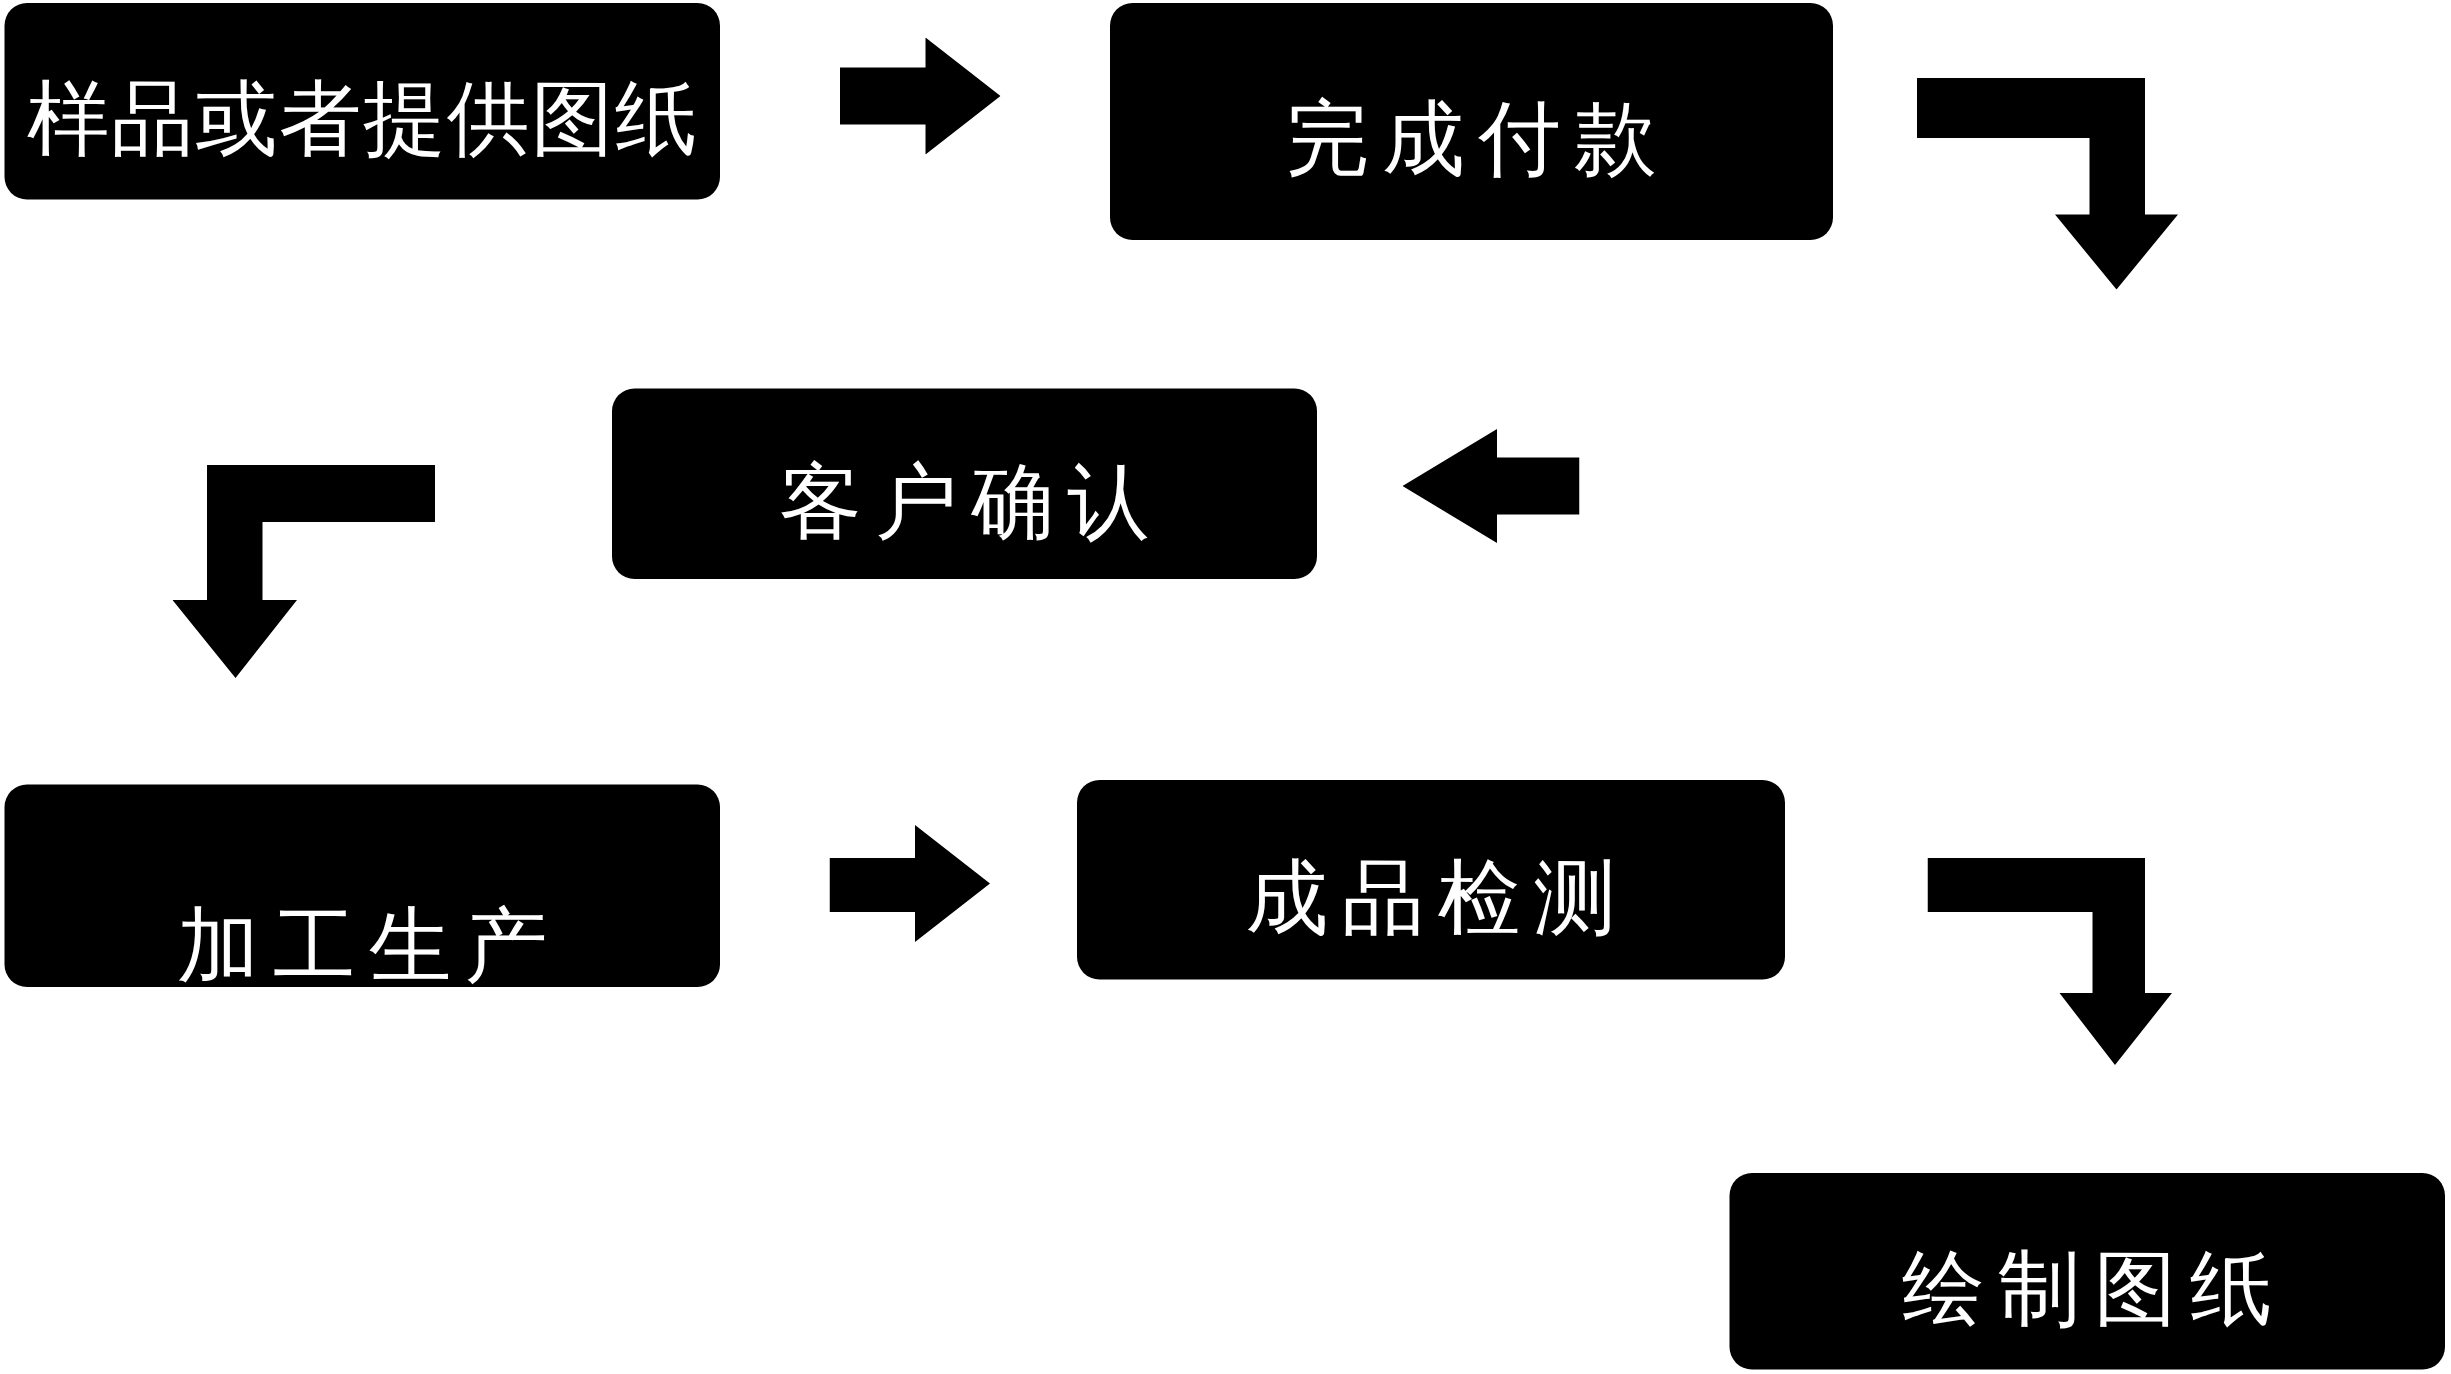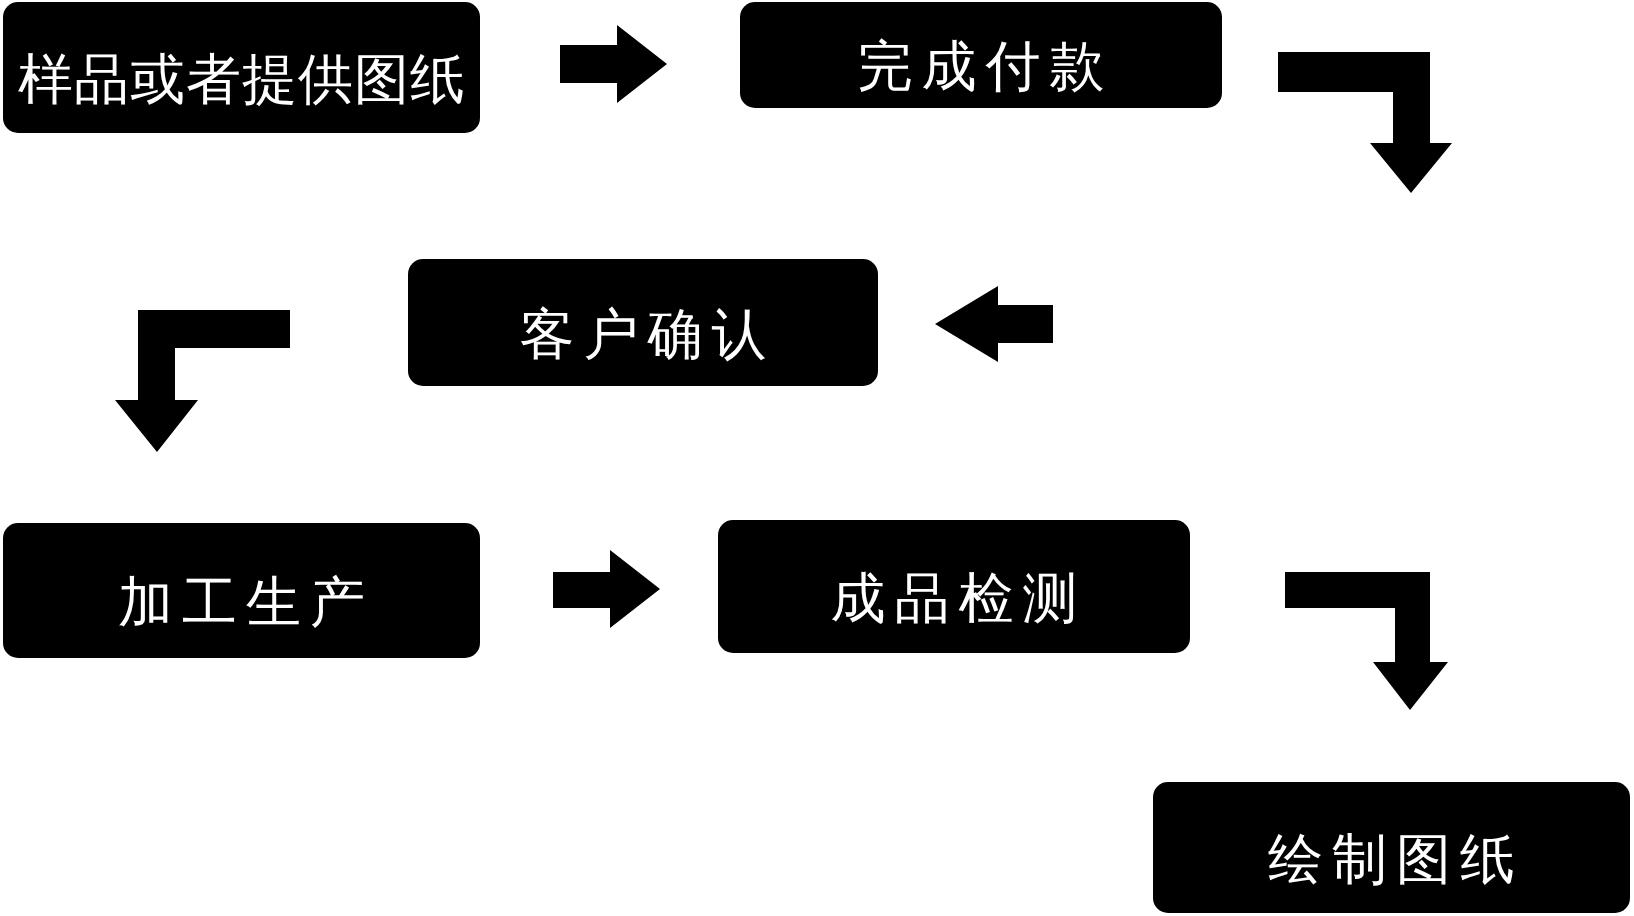--- a/index.html
+++ b/index.html
@@ -30,24 +30,24 @@
     margin-top: 23px;
   }
   .node .label.tight {
     letter-spacing: 1px;
     margin-right: -1px;
   }
   .arrow { position: absolute; display: block; }
 
   
   .n-sample      { left: 3px;    top: 2px;   width: 477px; height: 131px; }
-  .n-payment     { left: 740px;  top: 2px;   width: 482px; height: 106px; }
+  .n-payment     { left: 740px;  top: 2px;   width: 482px; height: 158px; }
   .n-drawing     { left: 1103px; top: 258px; width: 482px; height: 135px; }
   .n-confirm     { left: 408px;  top: 259px; width: 470px; height: 127px; }
-  .n-production  { left: 3px;    top: 523px; width: 477px; height: 135px; }
+  .n-production  { left: 3px;    top: 523px; width: 477px; height: 135px; align-items: flex-end; }
   .n-inspection  { left: 718px;  top: 520px; width: 472px; height: 133px; }
   .n-shipment    { left: 1153px; top: 782px; width: 477px; height: 131px; }
 
   
   .a1 { left: 560px;  top: 25px;  }
   .a2 { left: 1278px; top: 52px;  }
   .a3 { left: 935px;  top: 286px; }
   .a4 { left: 115px;  top: 310px; }
   .a5 { left: 553px;  top: 550px; }
   .a6 { left: 1285px; top: 572px; }

